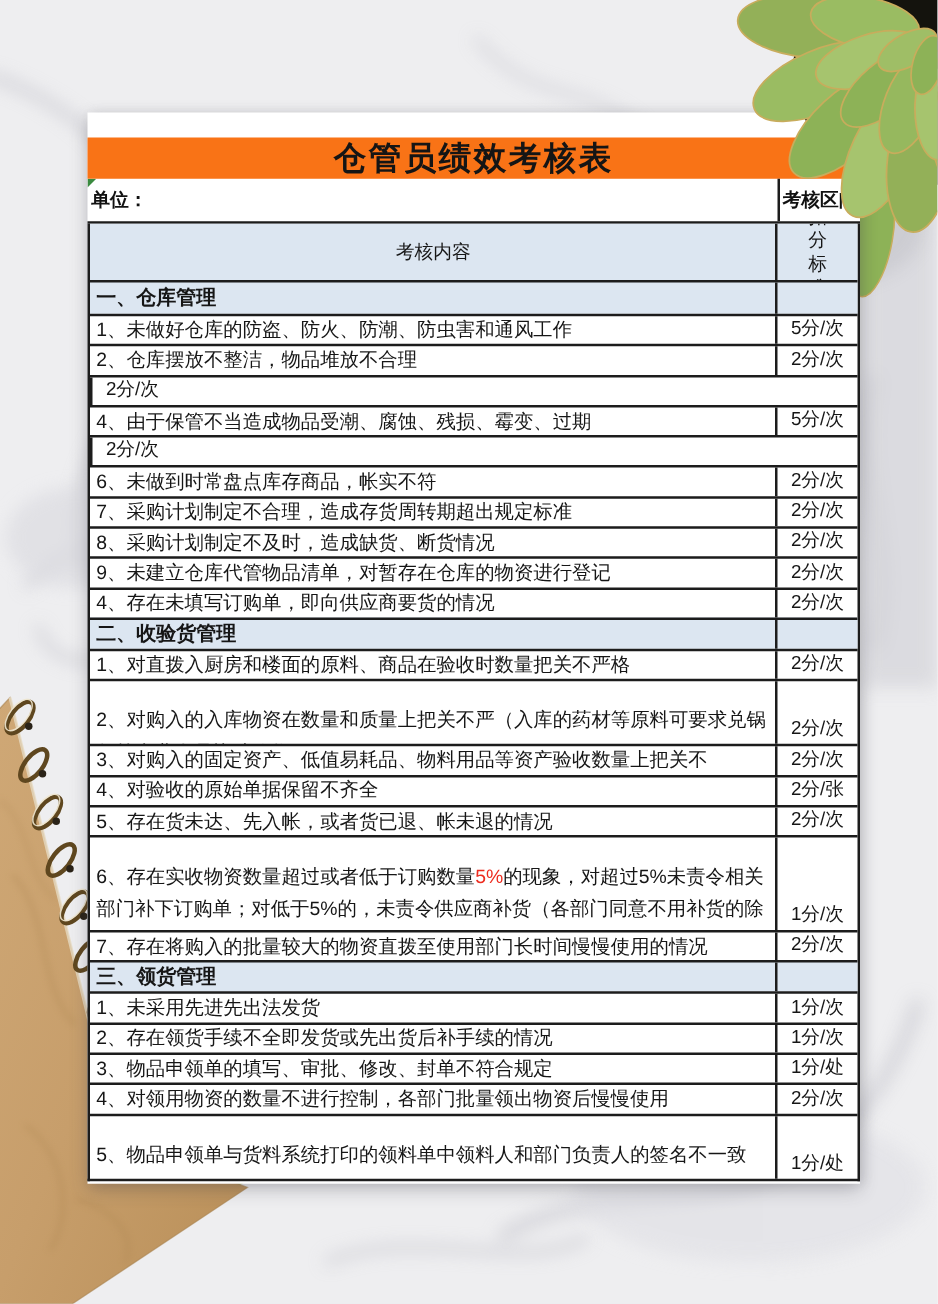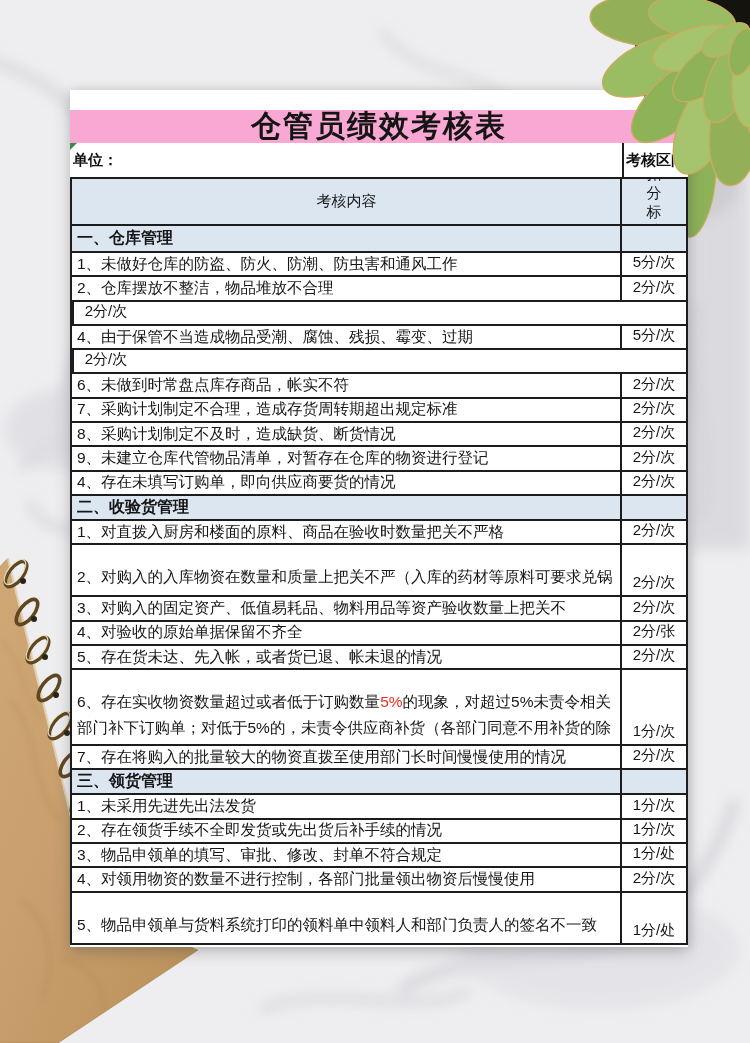--- a/index.html
+++ b/index.html
@@ -14,23 +14,23 @@
   .page{
     position:absolute;left:70px;top:90px;width:618px;height:857px;
     background:#ffffff;z-index:1;box-sizing:border-box;
     padding-top:20px;
     box-shadow:0 5px 14px rgba(70,70,80,.30), 3px 0 8px rgba(70,70,80,.12);
   }
   .fg-layer{z-index:2;}
 
   
   .band-title{
-    height:33px;background:#f9a8d4;
+    height:33px;background:#f97316;
     display:flex;align-items:center;justify-content:center;
-    font-size:30px;font-weight:bold;color:#151515;letter-spacing:2px;
+    font-size:26px;font-weight:bold;color:#151515;letter-spacing:2px;
     overflow:hidden;
   }
   
   .row-unit{
     height:36px;display:flex;box-sizing:border-box;
     border-bottom:2px solid #1c1c1c;
     font-weight:bold;font-size:15px;color:#111;
   }
   .unit-cell{flex:1;display:flex;align-items:center;padding-left:3px;position:relative;overflow:hidden;}
   .marker{

